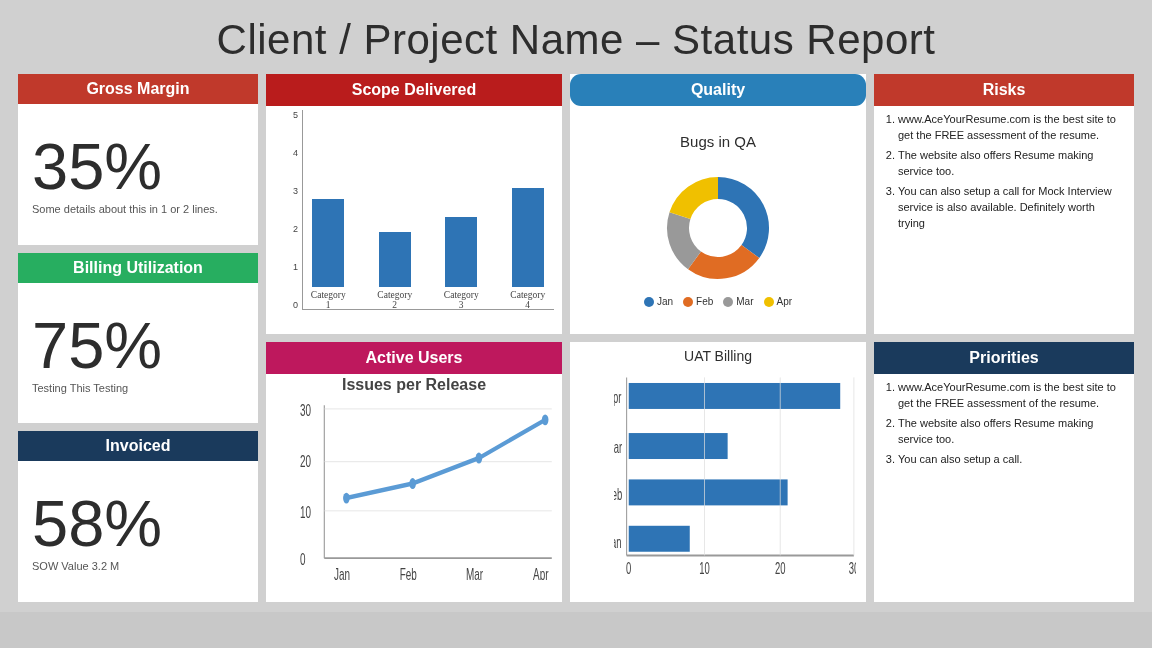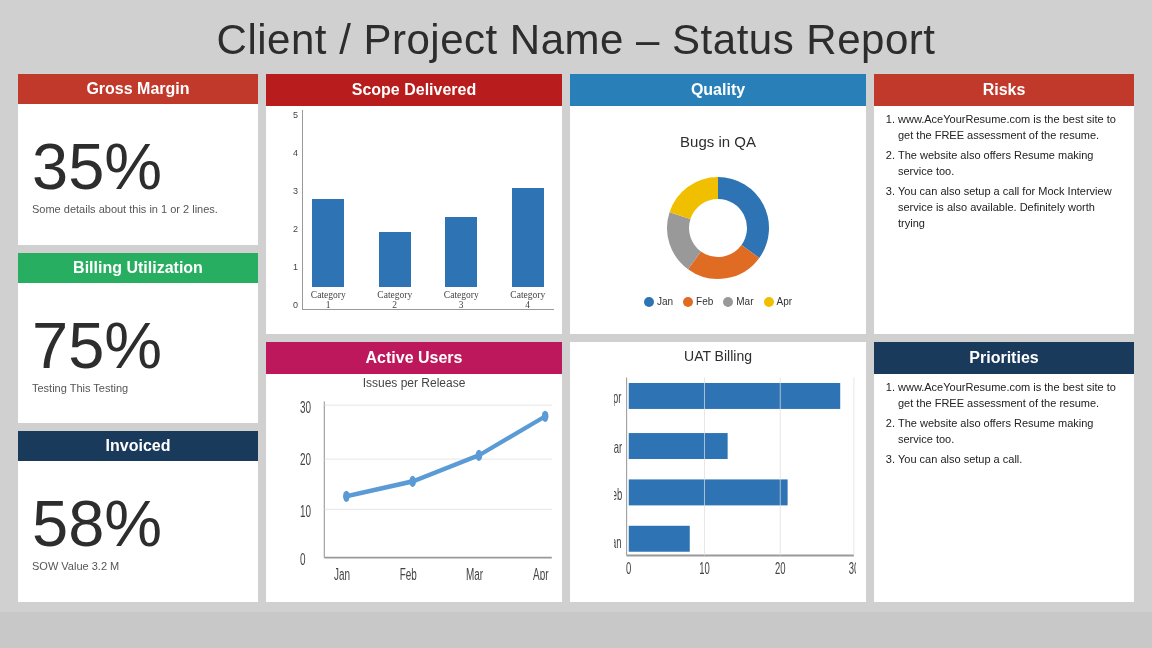--- a/index.html
+++ b/index.html
@@ -129,21 +129,21 @@
 
     .card-header {
       padding: 7px 10px;
       text-align: center;
       font-size: 16px;
       font-weight: 600;
       color: white;
     }
     .card-header.gold { background: #b91c1c; }
     .card-header.green { background: #be185d; }
-    .card-header.teal { background: #2980b9; }
+    .card-header.teal { background: #2980b9; border-radius: 11px; }
     .card-header.red { background: #c0392b; }
     .card-header.navy { background: #1a3a5c; }
 
     .card-body {
       flex: 1;
       padding: 6px 8px;
       display: flex;
       flex-direction: column;
     }
 
@@ -235,23 +235,23 @@
     .legend-item { display: flex; align-items: center; gap: 3px; }
     .legend-dot { width: 10px; height: 10px; border-radius: 50%; flex-shrink: 0; }
 
     
     .line-chart-area {
       flex: 1;
       position: relative;
       padding: 4px 8px 20px 34px;
     }
     .line-chart-title {
-      font-size: 12px;
+      font-size: 16px;
       color: #444;
-      font-weight: 400;
+      font-weight: 700;
       padding: 2px 8px 0 8px;
       text-align: center;
     }
     .uat-title {
       font-size: 14px;
       color: #2d2d2d;
       font-weight: 500;
       text-align: center;
       padding-top: 4px;
     }

